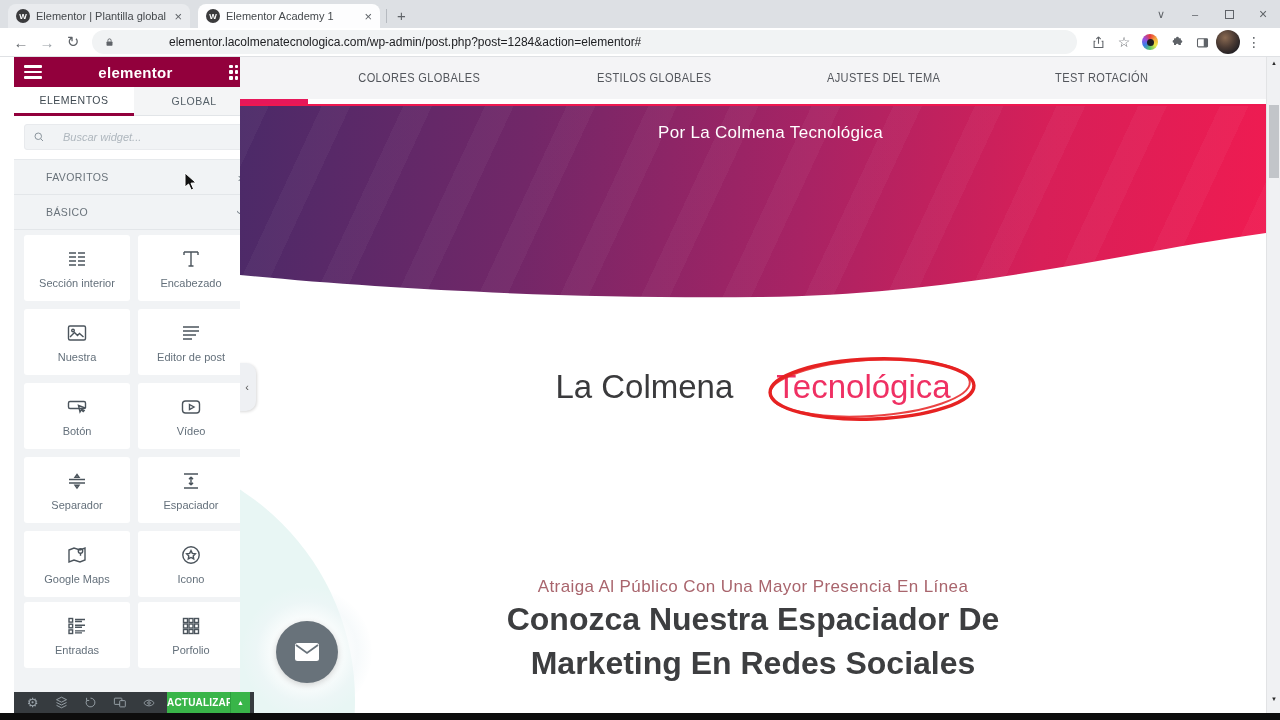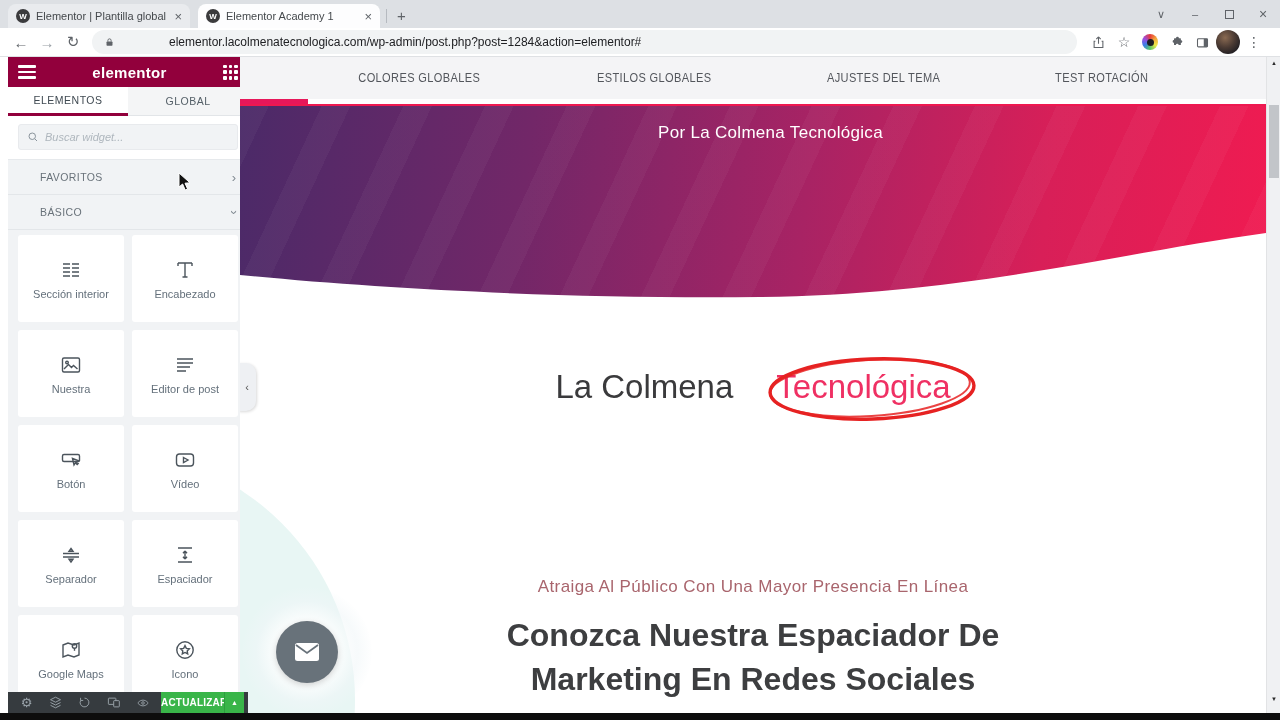--- a/index.html
+++ b/index.html
@@ -25,41 +25,41 @@
   .nav-btn { width:26px; text-align:center; font-size:15px; color:#5f6368; }
   .nav-btn.fwd { color:#9aa0a6; }
   .urlbar { height:24px; flex:1; max-width:985px; background:#f1f3f4; border-radius:12px; margin:0 8px 0 6px; display:flex; align-items:center; padding:0 12px; }
   .url-text { font-size:12px; color:#202124; white-space:nowrap; overflow:hidden;margin-left:46px; }
   .tb-icon { width:26px; display:flex; align-items:center; justify-content:center; color:#5f6368; font-size:14px; flex:none; }
   .ext-circle { width:16px; height:16px; border-radius:50%; background:conic-gradient(#e63b3b,#f2a93b,#ece84a,#58c766,#3b7fe6,#9a4de0,#e63b3b); display:flex; align-items:center; justify-content:center; }
   .ext-circle i { width:7px; height:7px; border-radius:50%; background:#1c1d22; }
   .avatar { width:24px; height:24px; border-radius:50%; background:radial-gradient(circle at 38% 32%, #8a6a52 0%, #4a3a33 45%, #1f1d22 80%); }
 
   
-  .panel { position:absolute; top:57px; left:8px; width:240px; height:656px; background:#f1f3f5; overflow:hidden; }
+  .panel { position:absolute; top:57px; left:14px; width:240px; height:656px; background:#f1f3f5; overflow:hidden; }
   .panel-header { height:30px; background:#92003c; display:flex; align-items:center; padding:0 10px; }
   .hamburger { width:18px; display:flex; flex-direction:column; gap:3px; }
   .hamburger i { height:2.5px; background:#fff; border-radius:1px; }
   .panel-logo { flex:1; text-align:center; color:#fff; font-weight:bold; font-size:15px; letter-spacing:.3px; }
   .apps-grid { width:15px; height:15px; display:grid; grid-template-columns:repeat(3,1fr); gap:2px; }
   .apps-grid i { background:#fff; border-radius:1px; }
   .panel-tabs { height:29px; display:flex; }
   .panel-tab { flex:1; display:flex; align-items:center; justify-content:center; font-size:10.5px; letter-spacing:.5px; color:#556068; background:#f4f5f6; border-bottom:1px solid #e2e5e8; }
   .panel-tab.active { background:#ffffff; border-bottom:3px solid #92003c; color:#404a52; }
   .search-band { background:#fff; padding:8px 10px 9px; border-bottom:1px solid #e6e9ec; }
-  .search-box { height:26px; background:#f1f3f5; border:1px solid #e8eaed; border-radius:3px; display:flex; align-items:center; padding:0 8px; gap:6px; }
+  .search-box { height:26px; background:#f1f3f5; border:1px solid #e8eaed; border-radius:3px; display:flex; align-items:center; padding:0 8px; gap:18px; }
   .search-box svg { flex:none; }
   .search-box input { border:none; outline:none; background:transparent; font-size:11px; font-style:italic; color:#6d7882; width:100%; font-family:inherit; }
   .search-box input::placeholder { color:#aeb6bd; }
   .accordion-row { height:35px; display:flex; align-items:center; justify-content:space-between; padding:0 12px; border-bottom:1px solid #e3e6e9; }
   .accordion-label { font-size:10.5px; letter-spacing:.4px; color:#69727a;padding-left:20px; }
   .accordion-chev { color:#818a92; font-size:13px; }
   .chev-open { display:inline-block; transform:rotate(90deg); }
   .widget-grid { padding:5px 10px 0; display:grid; grid-template-columns:1fr 1fr; gap:8px; }
-  .widget-card { background:#fff; border-radius:3px; height:87px; display:flex; flex-direction:column; align-items:center; justify-content:center; gap:6px; }
+  .widget-card { background:#fff; border-radius:3px; height:66px; display:flex; flex-direction:column; align-items:center; justify-content:center; gap:6px; }
   .widget-card svg { stroke:#4b545c; fill:none; stroke-width:1.4; }
   .widget-label { font-size:11px; color:#64707b; }
   .panel-cursor { position:absolute; left:170px; top:115px; z-index:5; }
   .panel-footer { position:absolute; left:0; bottom:0; width:240px; height:21px; background:#363b3f; display:flex; align-items:center; padding:0 4px; z-index:6; }
   .pf-icon { width:29px; height:21px; display:flex; align-items:center; justify-content:center; color:#9aa3aa; font-size:13px; }
   .pf-icon svg { stroke:#9aa3aa; fill:none; stroke-width:1.5; }
   .update-btn { margin-left:auto; height:21px; width:63px; background:#39b549; color:#fff; font-size:10px; font-weight:bold; border:none; letter-spacing:.2px; }
   .update-caret { height:21px; width:20px; background:#39b549; border:none; border-left:1px solid #2d9e3e; color:#fff; font-size:7px; }
 
   
@@ -72,21 +72,21 @@
   .hero::before { content:""; position:absolute; inset:0; background:repeating-linear-gradient(115deg, rgba(255,255,255,.035) 0 26px, rgba(255,255,255,0) 26px 74px); }
   .hero-subtitle { position:relative; text-align:center; padding-top:17px; color:#fff; font-size:17px; font-weight:500; letter-spacing:.3px; }
   .hero-wave { position:absolute; left:0; bottom:-1px; width:100%; height:70px; display:block; }
   .brand { position:absolute; top:300px; left:0; width:100%; height:60px; display:flex; align-items:center; justify-content:center; font-size:33px; color:#3a3a3c;gap:34px; }
   .brand-part2 { color:#ef3063; position:relative; margin-left:9px; }
   .brand-ellipse { position:absolute; left:-12px; top:-15px; pointer-events:none; }
   .mint-blob { position:absolute; left:-385px; top:393px; width:500px; height:500px; border-radius:50%; background:#e8f6f4; }
   .chat-halo { position:absolute; left:2px; top:530px; width:130px; height:130px; border-radius:50%; background:radial-gradient(circle, rgba(255,255,255,.95) 30%, rgba(240,246,248,.55) 55%, rgba(240,246,248,0) 72%); }
   .chat-btn { position:absolute; left:36px; top:564px; width:62px; height:62px; border-radius:50%; background:#68727a; border:none; display:flex; align-items:center; justify-content:center; box-shadow:0 2px 6px rgba(0,0,0,.18); }
   .lower-copy { position:absolute; top:520px; left:0; width:100%; text-align:center; }
-  .tagline { font-size:17px; color:#a9656d; letter-spacing:.4px; margin-bottom:16px; }
+  .tagline { font-size:17px; color:#a9656d; letter-spacing:.4px; }
   .big-heading { font-size:32px; color:#3d3e40; line-height:44px; }
 
   .edge-handle { position:absolute; left:-2px; top:306px; width:18px; height:48px; background:#eef0f3; border-radius:0 10px 10px 0; box-shadow:1px 1px 3px rgba(0,0,0,.15); display:flex; align-items:center; justify-content:center; color:#555; font-size:11px; }
 
   
   .scrollbar { position:absolute; top:57px; right:0; width:14px; height:656px; background:#f0f1f3; border-left:1px solid #e2e3e5; }
   .sb-arrow { width:14px; height:12px; display:flex; align-items:center; justify-content:center; font-size:6px; color:#2b2b2b; }
   .sb-arrow.down { position:absolute; bottom:8px; }
   .sb-thumb { position:absolute; top:48px; left:2px; width:10px; height:73px; background:#c2c5c9; }
   .bottom-strip { position:absolute; left:0; top:713px; width:1280px; height:7px; background:#0d0d0d; }

